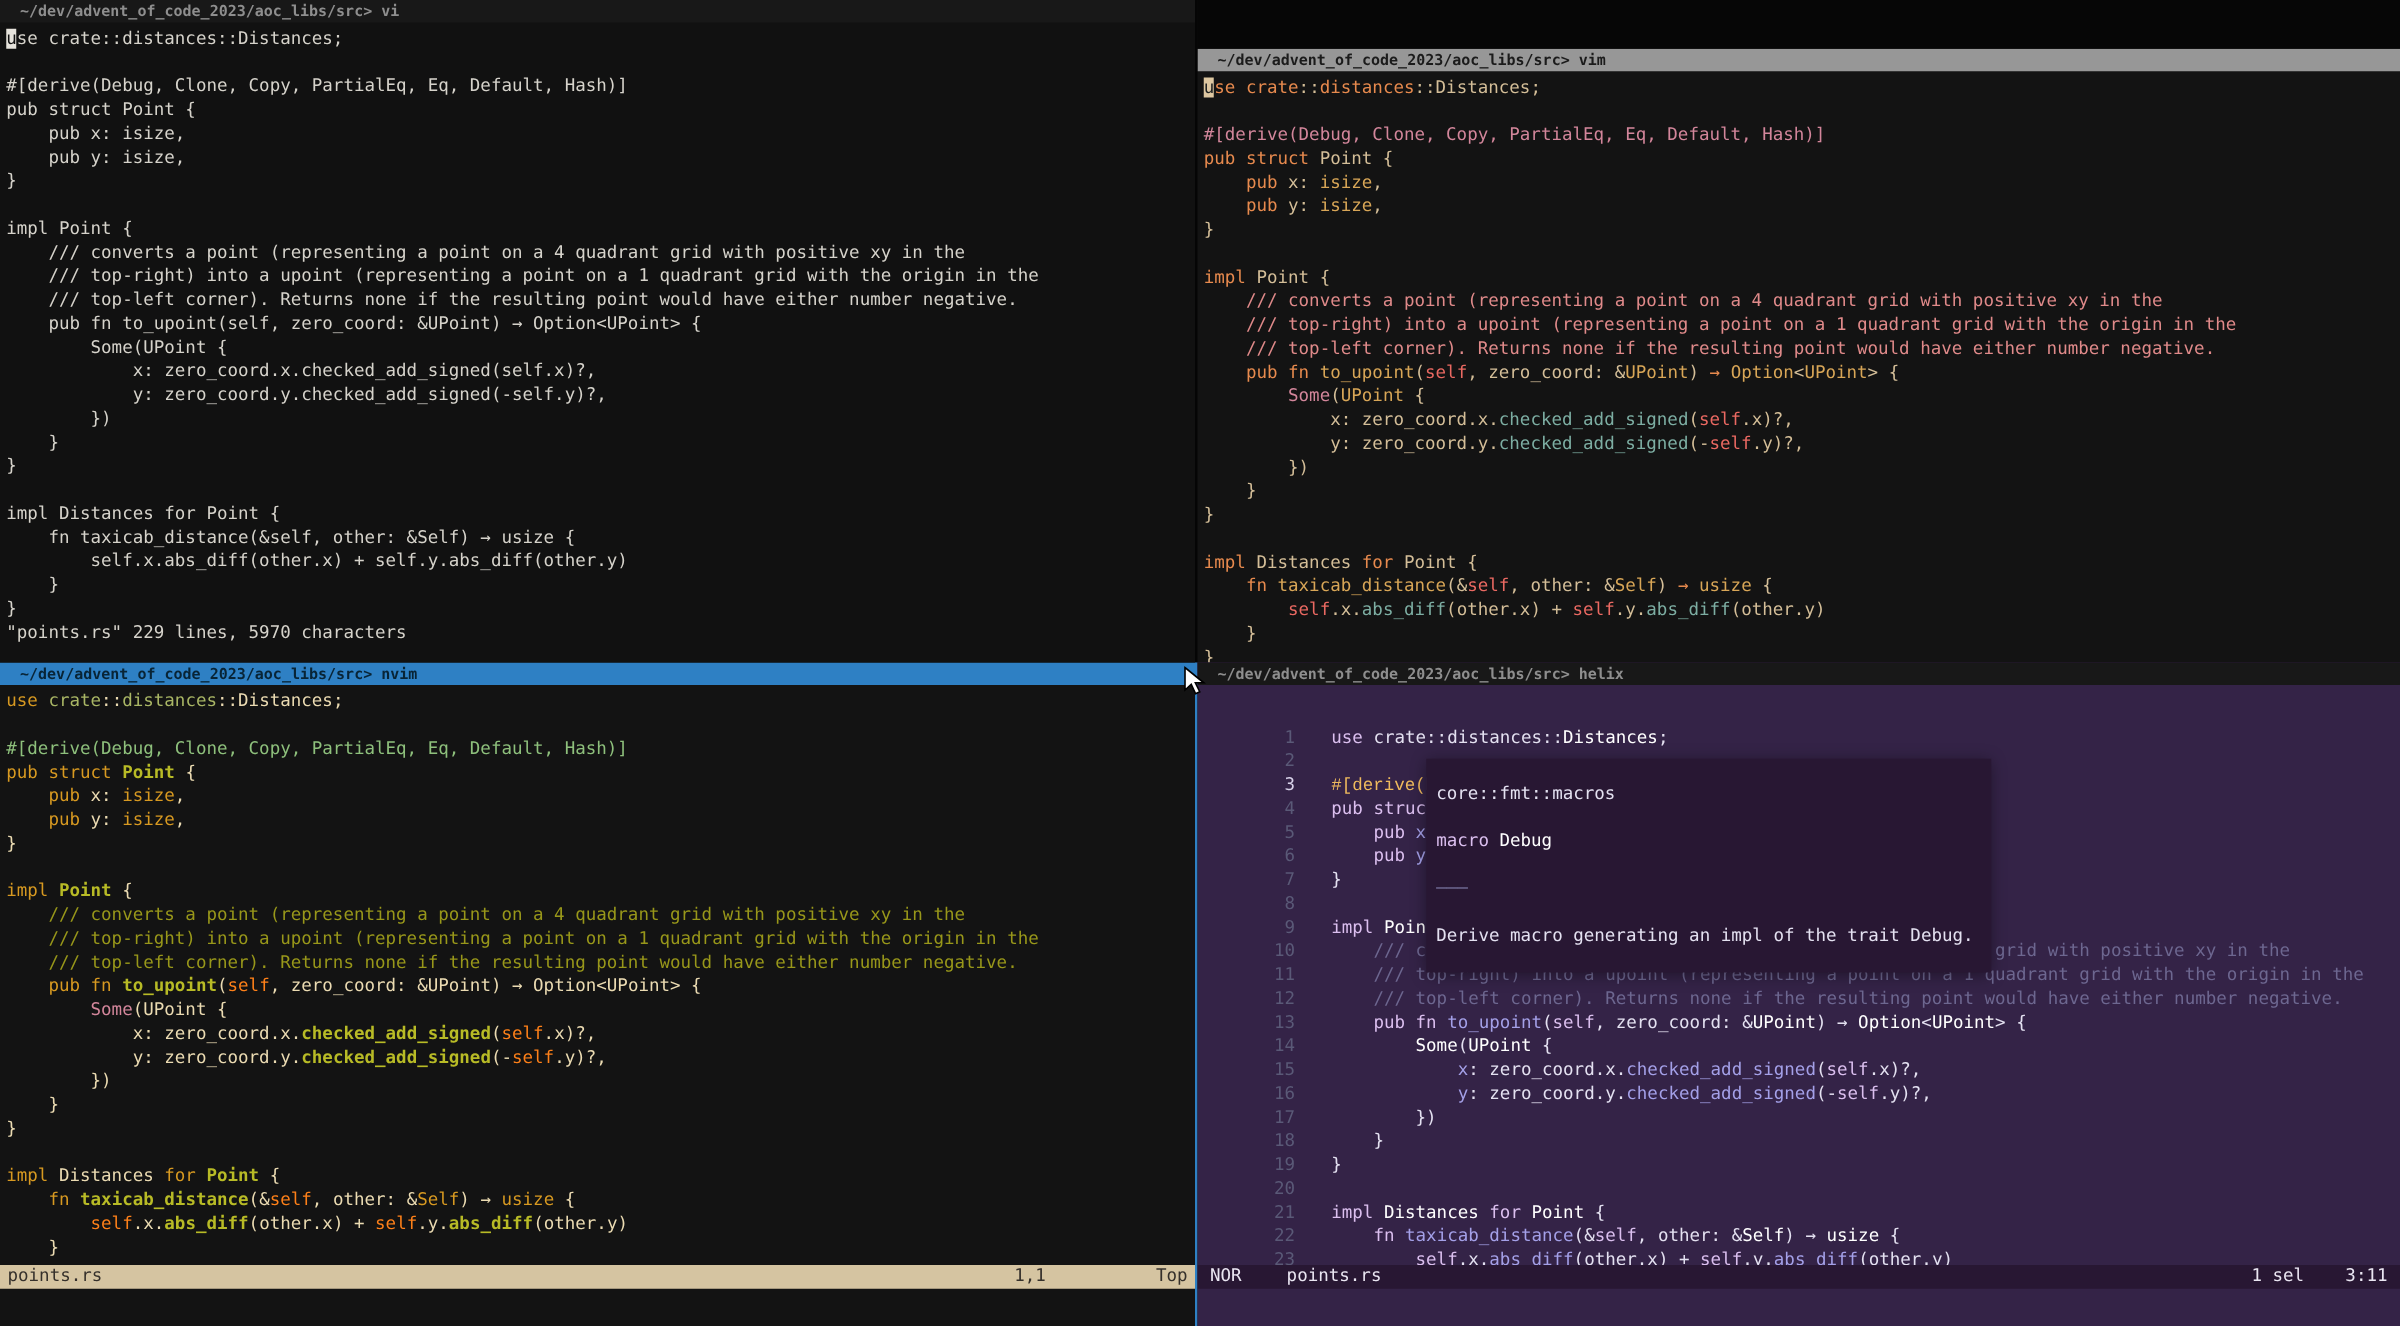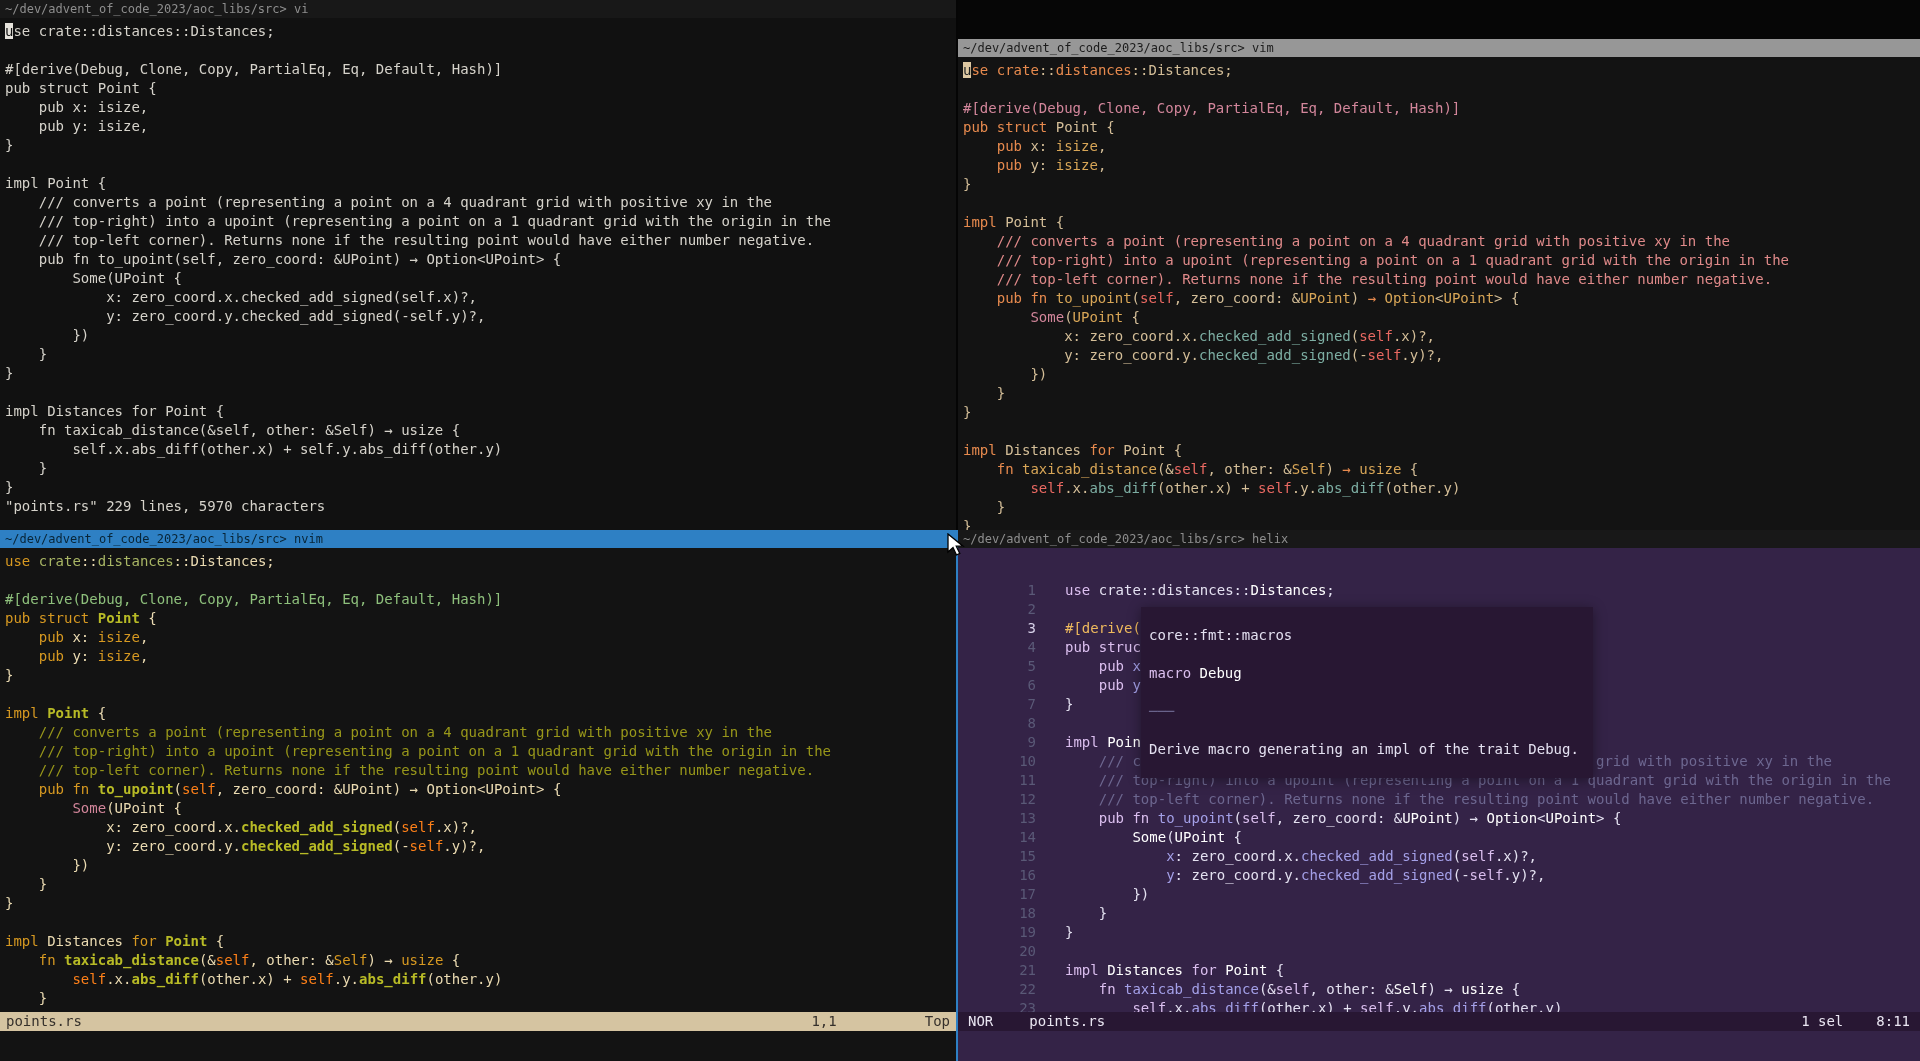--- a/index.html
+++ b/index.html
@@ -3,21 +3,21 @@
 <meta charset="utf-8">
 <style>
   html,body{margin:0;padding:0;background:#000;}
   body{width:1920px;height:1061px;overflow:hidden;font-family:"DejaVu Sans Mono",monospace;}
   .screen{position:relative;display:grid;grid-template-columns:958px 962px;grid-template-rows:530px 531px;width:1920px;height:1061px;background:#060606;}
   .pane{position:relative;overflow:hidden;display:flex;flex-direction:column;box-sizing:border-box;}
   .pane-vi{background:#111111;border-right:2px solid #050505;}
   .pane-vim{background:#131313;margin-top:39px;}
   .pane-nvim{background:#131313;border-right:2px solid #2e80c4;}
   .pane-helix{background:#342347;}
-  .pane-title{height:18px;line-height:18px;font-size:12px;padding-left:5px;flex:0 0 18px;white-space:pre;}
+  .pane-title{height:18px;line-height:18px;font-size:12px;padding-left:16px;flex:0 0 18px;white-space:pre;font-weight:bold;}
   .title-dark{background:#181818;color:#8e8e8e;}
   .title-gray{background:#979797;color:#1b1b1b;}
   .title-blue{background:#2e80c4;color:#082436;}
   .code{padding:4px 0 0 5px;font-size:14px;}
   .pane-helix .code{padding-left:16px;margin-top:29px;}
   .top .code{flex:0 0 auto;}
   .bottom .code{flex:1 1 auto;overflow:hidden;}
   .line{height:19px;line-height:19px;white-space:pre;}
   .ed-status{height:19px;line-height:19px;padding-left:5px;display:flex;font-size:14px;white-space:pre;}
   .pane-vi .ed-status{color:#d6d3cb;}
@@ -49,21 +49,21 @@
   .pane-nvim .tk-f{color:#b8bb26;font-weight:bold;}
   .pane-nvim .tk-a{color:#8ec07c;}
   .pane-nvim .tk-c{color:#98971a;}
   .pane-nvim .tk-s{color:#d3869b;}
   .pane-nvim .tk-r{color:#fe8019;}
   
   .pane-helix .tk-p{color:#e4e1f1;}
   .pane-helix .tk-k{color:#dbbfef;}
   .pane-helix .tk-t{color:#ffffff;}
   .pane-helix .tk-f{color:#a4a0e8;}
-  .pane-helix .tk-a{color:#efba5d;}
+  .pane-helix .tk-a{color:#efba5d;font-family:Liberation Mono, monospace;}
   .pane-helix .tk-c{color:#6d6790;}
   .pane-helix .tk-cur{background:#ffffff;color:#281733;}
   .ln{display:inline-block;width:62px;margin-right:29px;text-align:right;color:#5a5977;}
   .lnc{color:#d8d2ea;}
   .docs-popup{position:absolute;left:183px;top:77px;width:452px;height:171px;background:#281733;padding:0 8px;box-sizing:border-box;z-index:5;font-size:14px;box-shadow:0 2px 12px rgba(0,0,0,0.4);}
   .mouse{position:absolute;left:946px;top:533px;z-index:50;}
 </style>
 </head>
 <body>
 
@@ -216,21 +216,21 @@
         <div class="line"><span class="tk-c">───</span></div>
         <div class="line"></div>
         <div class="line"><span class="tk-p">Derive macro generating an impl of the trait Debug.</span></div>
         <div class="line"></div>
       </div>
     <div class="helix-status">
       <span>NOR</span>
       <span class="file">points.rs</span>
       <span class="sr">
         <span>1 sel</span>
-        <span>8:11</span>
+        <span>3:11</span>
       </span>
     </div>
     <div class="cmdline"></div>
   </div>
 
   <svg class="mouse" width="22" height="24" viewBox="0 0 22 24">
     <path d="M2,1 L2,19 L7,14.5 L10.5,22 L13.8,20.4 L10.3,13.2 L17,13.2 Z" fill="#ffffff" stroke="#000000" stroke-width="1.3"></path>
   </svg>
 
 </div>

